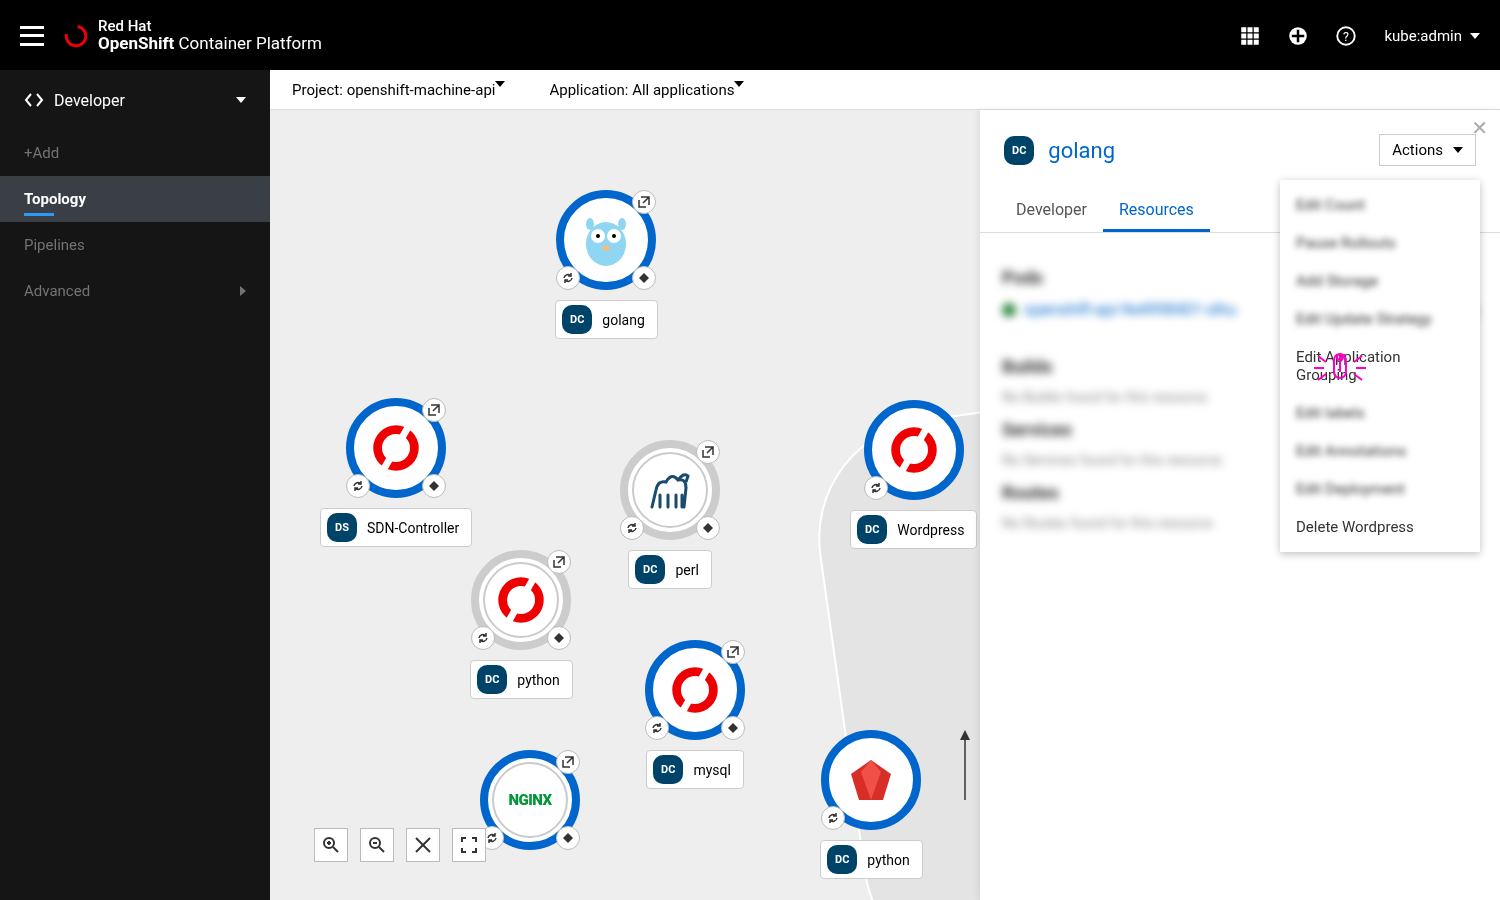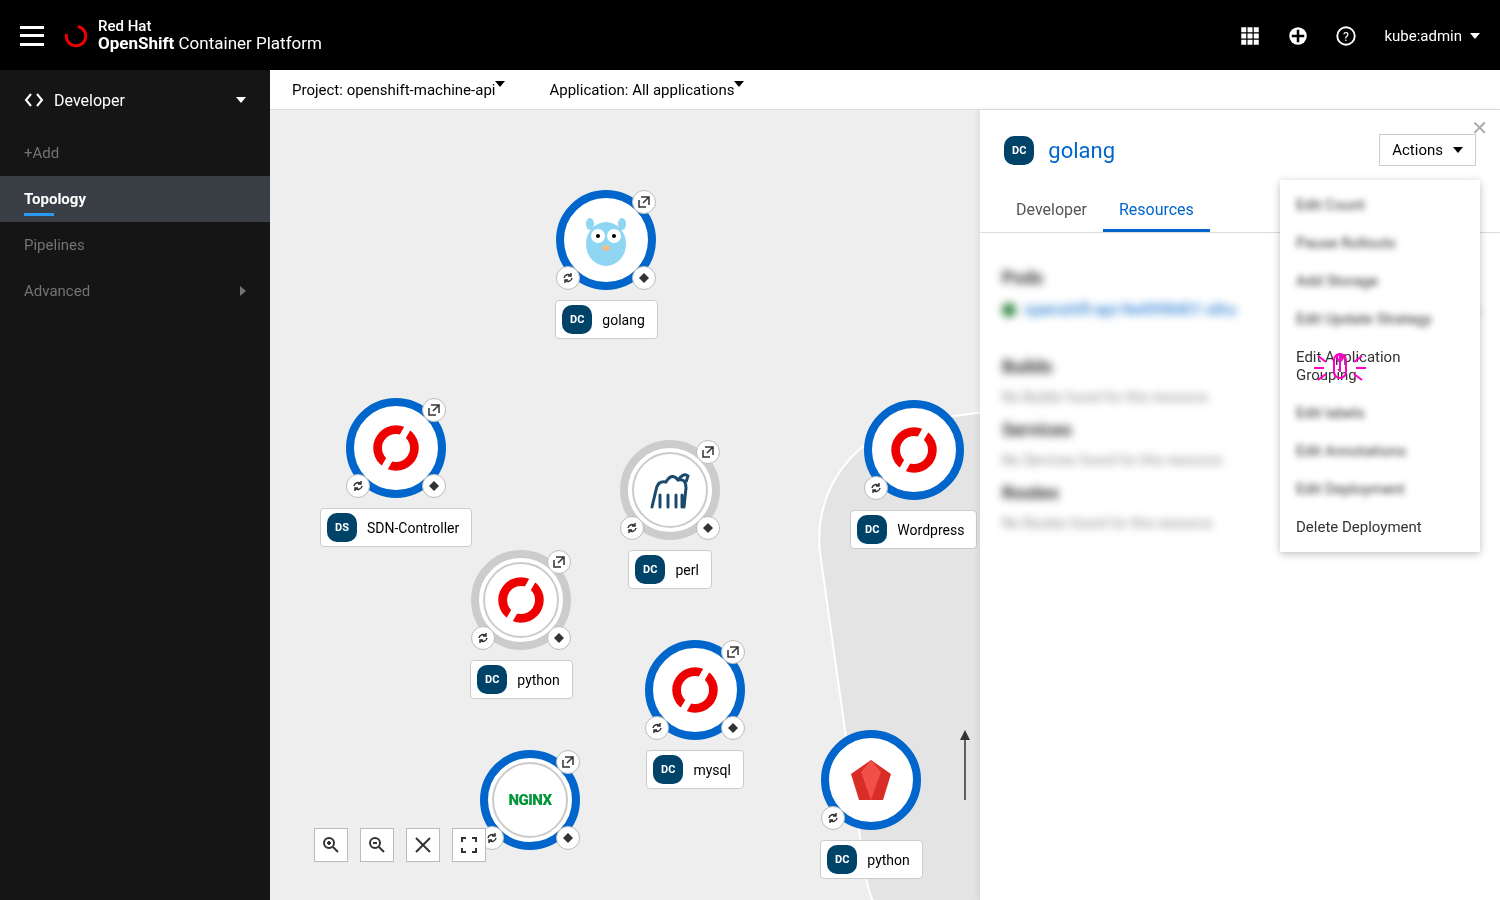--- a/index.html
+++ b/index.html
@@ -441,21 +441,21 @@
 
   <div class="menu">
     <div class="menu-item blur"><span>Edit Count</span></div>
     <div class="menu-item blur"><span>Pause Rollouts</span></div>
     <div class="menu-item blur"><span>Add Storage</span></div>
     <div class="menu-item blur"><span>Edit Update Strategy</span></div>
     <div class="menu-item"><span>Edit Application Grouping</span></div>
     <div class="menu-item blur"><span>Edit labels</span></div>
     <div class="menu-item blur"><span>Edit Annotations</span></div>
     <div class="menu-item blur"><span>Edit Deployment</span></div>
-    <div class="menu-item"><span>Delete Deployment</span></div>
+    <div class="menu-item"><span>Delete Wordpress</span></div>
   </div>
 
   <div class="pointer" style="top:236px; right:130px;">
     <svg width="60" height="44" viewBox="0 0 60 44">
       <path d="M30 8 v18 m-6 -12 v12 a6 6 0 0 0 12 0 v-12 m-12 0 a6 6 0 0 1 12 0 M30 8 a3 3 0 0 1 0 6 a3 3 0 0 1 0 -6"></path>
       <line x1="8" y1="10" x2="16" y2="16"></line>
         <line x1="52" y1="10" x2="44" y2="16"></line>
       <line x1="8" y1="34" x2="16" y2="28"></line>
         <line x1="52" y1="34" x2="44" y2="28"></line>
       <line x1="4" y1="22" x2="14" y2="22"></line>

